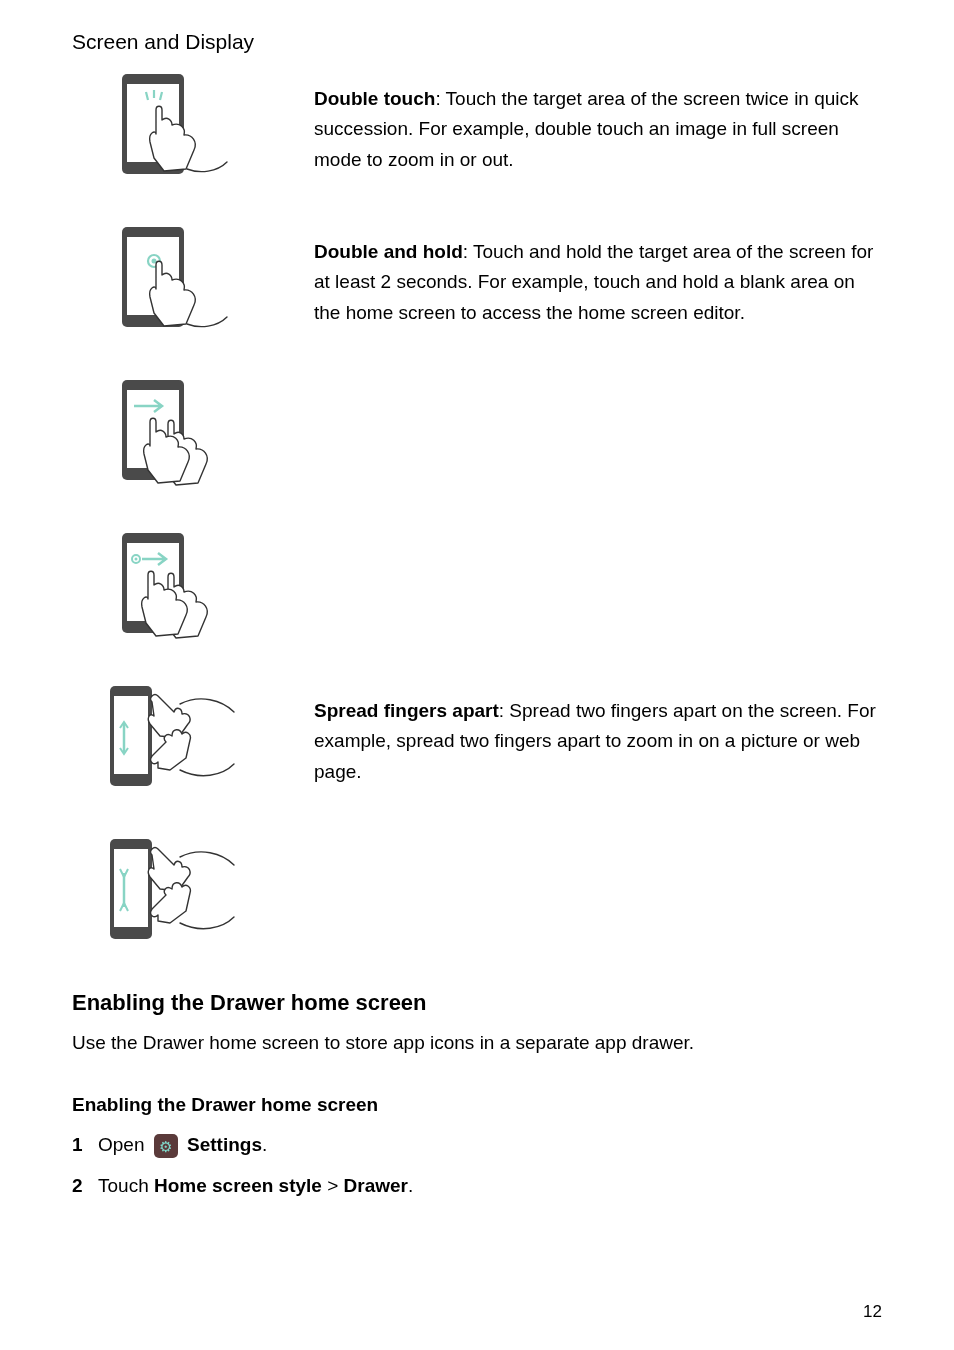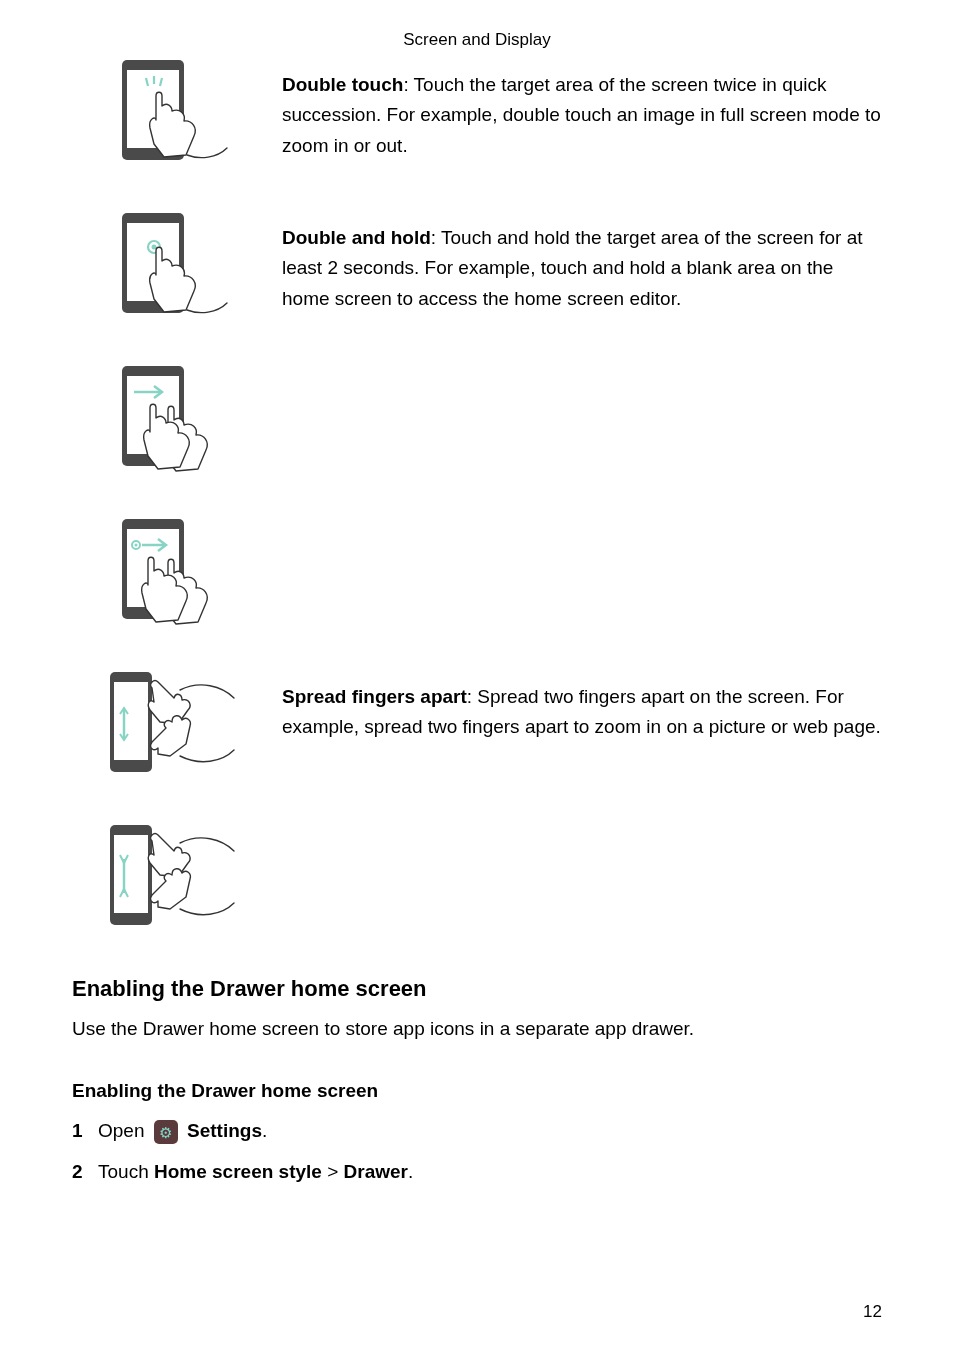--- a/index.html
+++ b/index.html
@@ -6,28 +6,29 @@
     body {
       width: 954px;
       height: 1350px;
       font-family: Arial, Helvetica, sans-serif;
       background: #fff;
       color: #000;
       position: relative;
       padding: 30px 72px 30px 72px;
     }
     .header-right {
-      text-align: center;
-      font-size: 17px;
-      margin-bottom: 8px;
+      text-align: left;
+      font-size: 21px;
+      margin-bottom: 18px;
     }
     .gesture-row {
       display: flex;
       align-items: flex-start;
       margin-bottom: 38px;
+      gap: 32px;
     }
     .gesture-icon {
       width: 210px;
       flex-shrink: 0;
       display: flex;
       justify-content: center;
     }
     .gesture-text {
       flex: 1;
       font-size: 19px;

